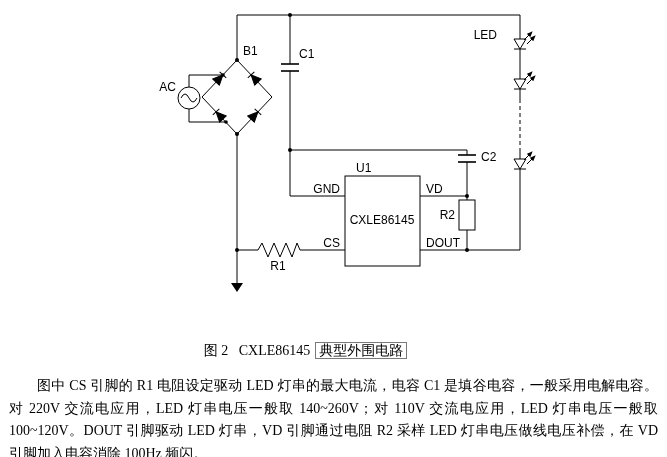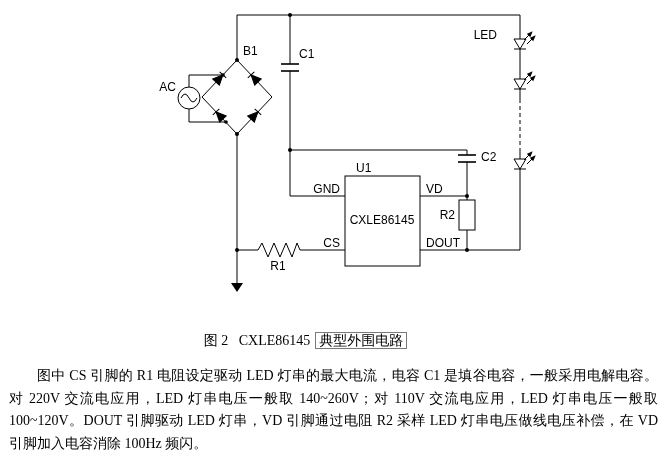--- a/index.html
+++ b/index.html
@@ -8,21 +8,21 @@
     background:#ffffff;color:#000;
     font-family:"Liberation Serif",serif;
   }
   svg{display:block;}
   svg text{font-family:"Liberation Sans",sans-serif;font-size:12px;fill:#000;}
   .w{stroke:#000;fill:none;stroke-width:1;}
   .plate{stroke:#000;stroke-width:1.6;}
   .dot{fill:#000;stroke:none;}
   .solid{fill:#000;stroke:#000;}
   .caption{
-    margin-top:20px;text-align:center;font-size:14px;padding-right:56px;
+    margin-top:30px;text-align:center;font-size:14px;padding-right:56px;
   }
   .caption .boxed{border:1px solid #7a7a7a;padding:0 3px;margin-left:5px;}
   .bodytext{
     margin:15px 9px 0 9px;font-size:14px;line-height:22.5px;
     text-align:justify;text-indent:2em;
   }
 </style>
 </head>
 <body>
 

